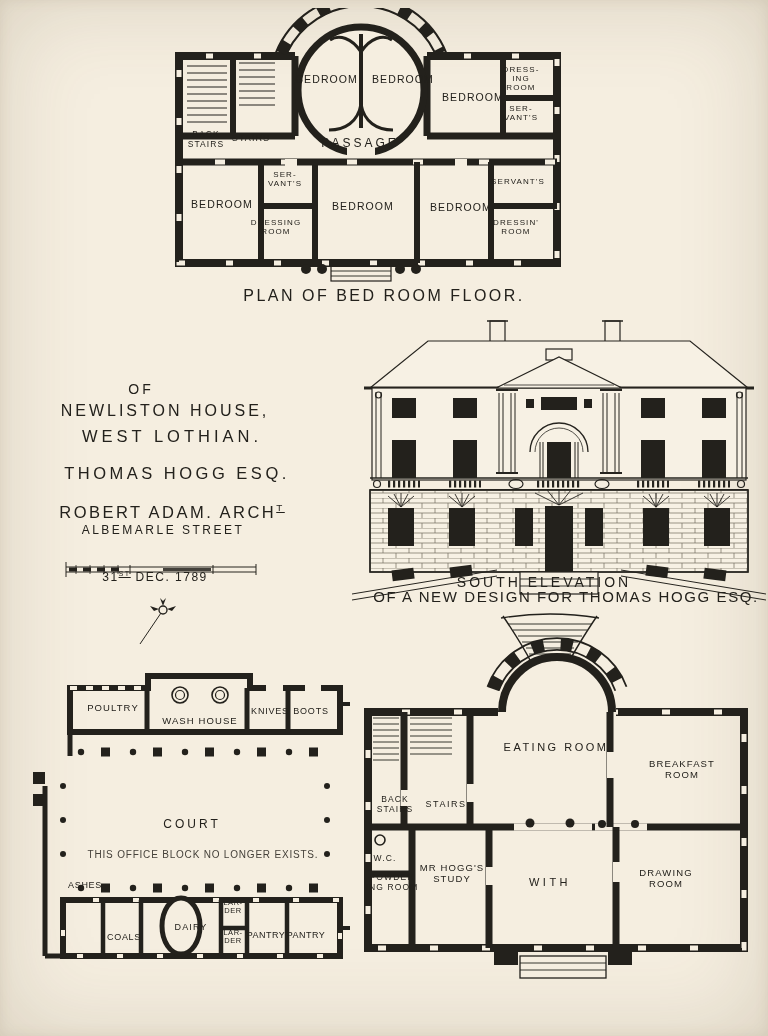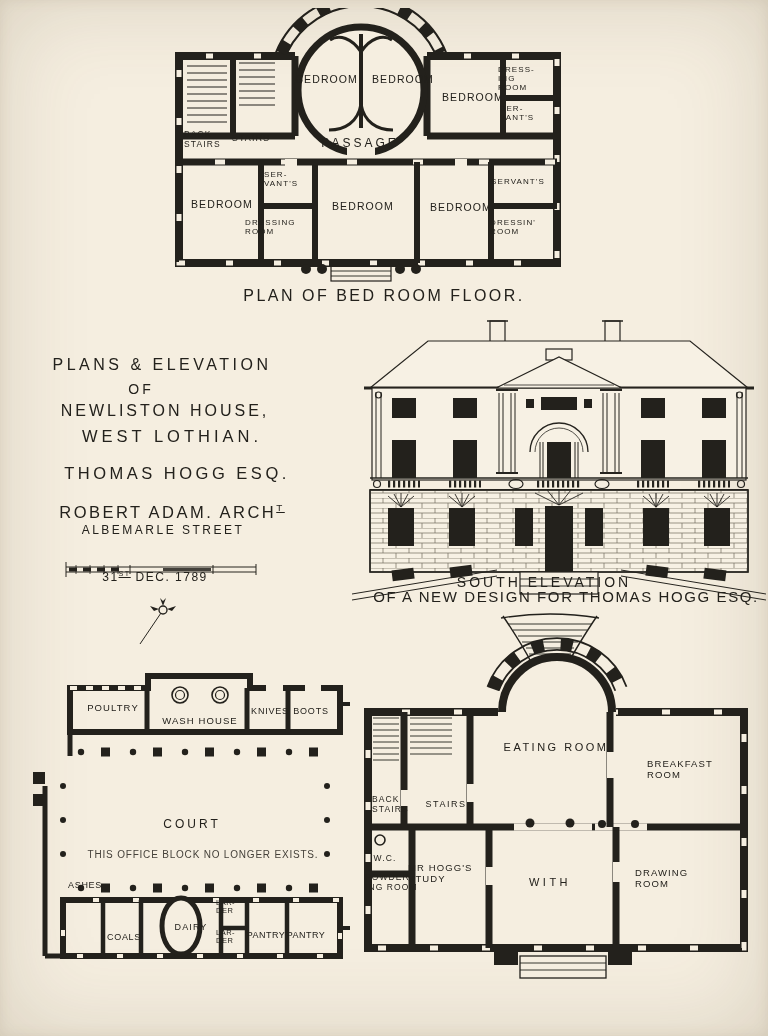--- a/index.html
+++ b/index.html
@@ -8,21 +8,21 @@
     position:relative; width:768px; height:1036px; margin:0 auto;
     background:var(--paper);
     box-shadow: inset 0 0 90px rgba(96,76,44,.18), inset 0 0 14px rgba(96,76,44,.10);
     overflow:hidden;
     font-family:"Liberation Sans", sans-serif;
     color:var(--ink);
   }
   svg.draw{position:absolute;}
   .lbl{
     position:absolute; transform:translateX(-50%);
-    color:var(--ink); letter-spacing:1.1px;
+    color:var(--ink); text-align:center; letter-spacing:1.1px;
     line-height:1.12; font-weight:400;
   }
   .nw{white-space:nowrap;}
   sup.ord{font-size:.6em; vertical-align:super; text-decoration:underline;}
 
   
   #lb-backstairs{left:206px;top:130px;width:44px;font-size:8.5px;}
   #lb-stairs{left:251px;top:133px;font-size:9px;}
   #lb-bed-cl{left:327px;top:74px;font-size:10.5px;}
   #lb-bed-cr{left:403px;top:74px;font-size:10.5px;}
@@ -351,21 +351,20 @@
   <div class="lbl nw" id="lb-passage">PASSAGE</div>
   <div class="lbl nw" id="lb-bed-sw">BEDROOM</div>
   <div class="lbl" id="lb-serv-s">SER- VANT'S</div>
   <div class="lbl" id="lb-dress-s">DRESSING ROOM</div>
   <div class="lbl nw" id="lb-bed-sc">BEDROOM</div>
   <div class="lbl nw" id="lb-bed-se">BEDROOM</div>
   <div class="lbl nw" id="lb-serv-se">SERVANT'S</div>
   <div class="lbl" id="lb-dress-se">DRESSIN' ROOM</div>
   <div class="lbl nw" id="cap-bedroom">PLAN OF BED ROOM FLOOR.</div>
 
-  <div class="lbl nw" id="t1">PLANS &amp; ELEVATION</div>
   <div class="lbl nw" id="t2">OF</div>
   <div class="lbl nw" id="t3">NEWLISTON HOUSE,</div>
   <div class="lbl nw" id="t5">THOMAS HOGG ESQ.</div>
   <div class="lbl nw" id="t4">WEST LOTHIAN.</div>
   <div class="lbl nw" id="t6"><span>ROBERT ADAM. ARCH</span><sup class="ord">T</sup></div>
   <div class="lbl nw" id="t7">ALBEMARLE STREET</div>
   <div class="lbl nw" id="t8"><span>31</span><sup class="ord">ST</sup><span> DEC. 1789</span></div>
 
   <div class="lbl nw" id="ec1">SOUTH ELEVATION</div>
   <div class="lbl nw" id="ec2">OF A NEW DESIGN FOR THOMAS HOGG ESQ.</div>

